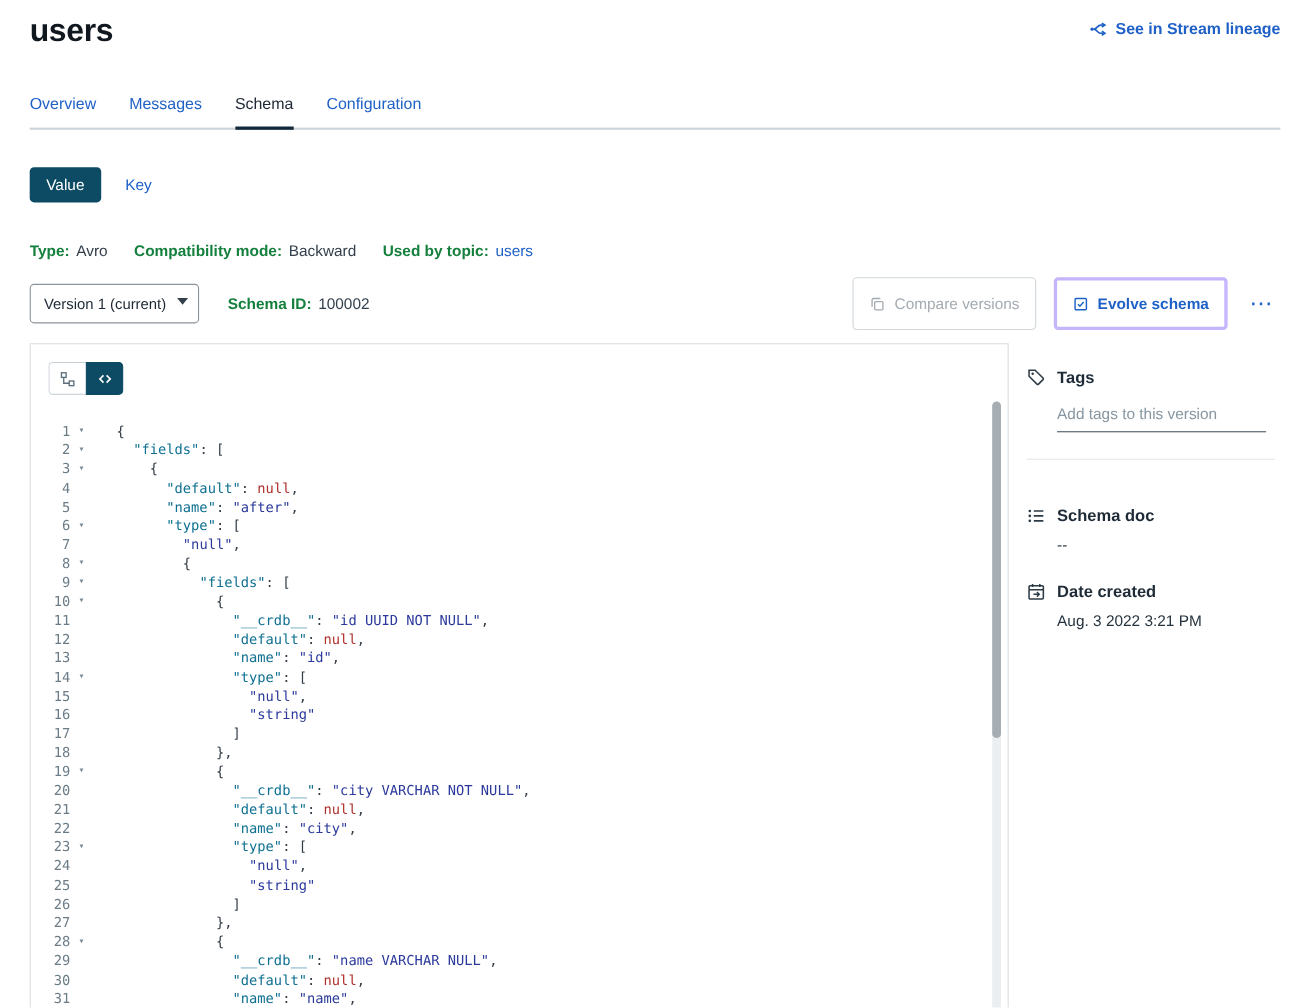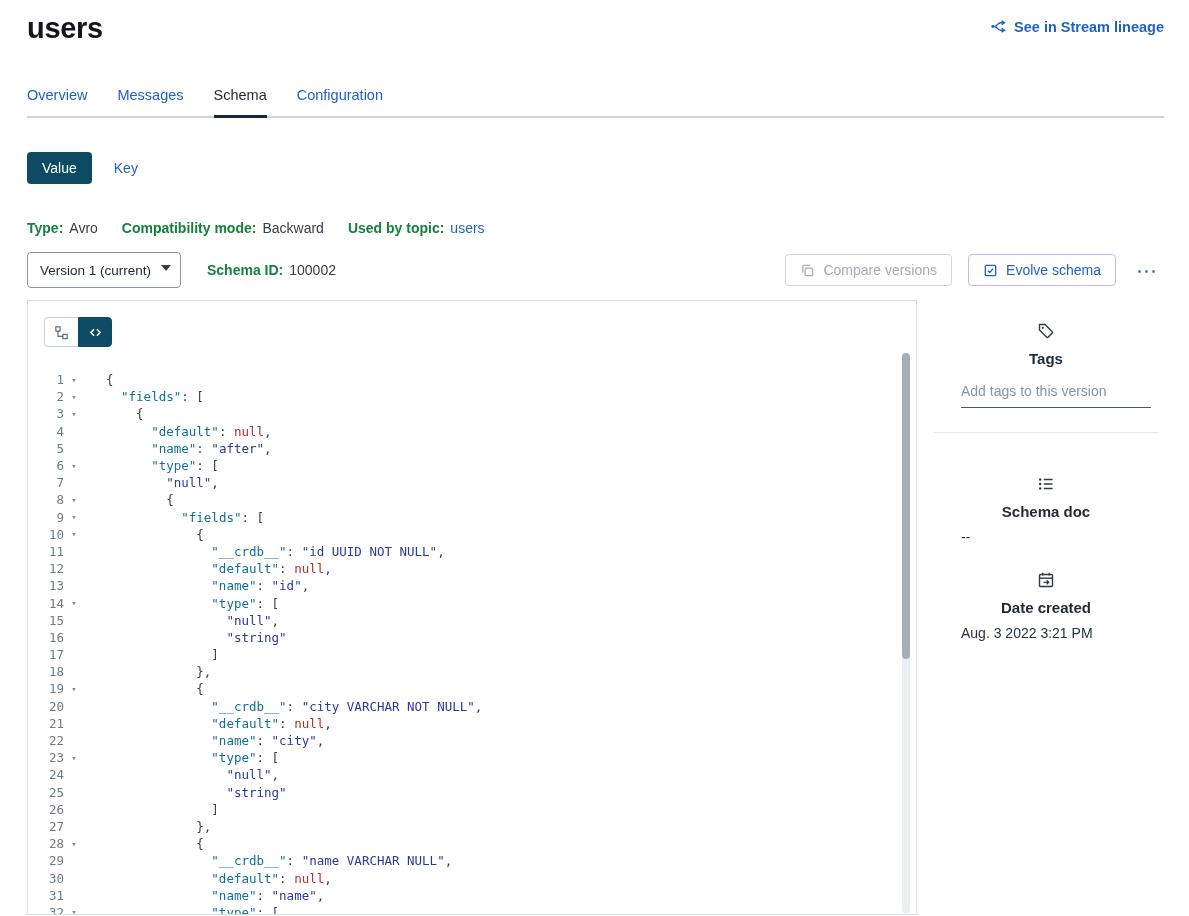--- a/index.html
+++ b/index.html
@@ -35,24 +35,24 @@
   .version-bar { margin-top:16px; display:flex; align-items:center; }
   .select-wrap { position:relative; width:154px; }
   .select-wrap select { width:100%; height:36px; appearance:none; -webkit-appearance:none;
     border:1px solid #8b949b; border-radius:4px; background:#fff; font-size:13.5px;
     font-family:inherit; color:#1d2834; padding:0 28px 0 12px; cursor:pointer; }
   .select-chevron { position:absolute; right:10px; top:13px; pointer-events:none;
     width:0; height:0; border-left:5px solid transparent; border-right:5px solid transparent;
     border-top:6px solid #333f4a; }
   .schema-id { margin-left:26px; font-size:14px; color:#33404c; }
   .right-actions { margin-left:auto; display:flex; align-items:center; }
-  .btn { display:flex; align-items:center; gap:8px; height:32px; padding:0 14px; border-radius:4px;
+  .btn { display:flex; align-items:center; gap:8px; height:48px; padding:0 14px; border-radius:4px;
     font-size:14px; font-family:inherit; background:#fff; cursor:pointer; }
   .btn-compare { border:1px solid #d1d7db; color:#a4abb1; cursor:default; }
-  .btn-evolve { border:1px solid #c4b5fd; color:#1f61c7; margin-left:16px; font-weight:400; }
+  .btn-evolve { border:3px solid #c4b5fd; color:#1f61c7; margin-left:16px; font-weight:700; }
   .more-btn { background:none; border:none; color:#1f61c7; font-size:21px; line-height:1;
     margin-left:14px; padding:2px 6px; cursor:pointer; letter-spacing:1px; }
 
   
   .main-row { margin-top:12px; display:flex; align-items:stretch; height:615px; }
   .code-card { position:relative; width:890px; border:1px solid #dadfe3; background:#fff; overflow:hidden; }
 
   .view-toggle { display:inline-flex; margin:16px 0 0 16px; }
   .vt-btn { width:34px; height:30px; display:flex; align-items:center; justify-content:center;
     border:1px solid #c9d1d7; background:#fff; cursor:pointer; }
@@ -70,21 +70,21 @@
   .tok-str   { color:#2b3a9c; }
   .tok-null  { color:#b0302c; }
   .tok-punct { color:#323c46; }
 
   
   .scroll-track { position:absolute; top:52px; bottom:0; right:6px; width:8px; background:#eceff1; border-radius:4px; }
   .scroll-thumb { position:absolute; top:0; left:0; width:8px; height:306px; background:#a6adb3; border-radius:4px; cursor:grab; }
 
   
   .sidebar { width:226px; margin-left:16px; padding-top:22px; }
-  .side-head { display:flex; align-items:center; gap:10px;flex-direction:column; }
+  .side-head { display:flex; align-items:center; gap:10px; }
   .side-title { font-size:15px; font-weight:700; color:#1e2b36; }
   .tags-input { display:block; margin:12px 0 0 28px; width:190px; border:none;
     border-bottom:1px solid #4a5a64; font-size:14px; font-family:inherit; color:#1d2834;
     padding:4px 0 8px; outline:none; background:transparent; }
   .tags-input::placeholder { color:#8796a1; }
   .side-divider { margin-top:24px; border:none; border-top:1px solid #e4e8eb; }
   .side-section { margin-top:42px; }
   .side-section.compact { margin-top:26px; }
   .side-value { margin:9px 0 0 28px; font-size:14px; color:#26343f; }
 

